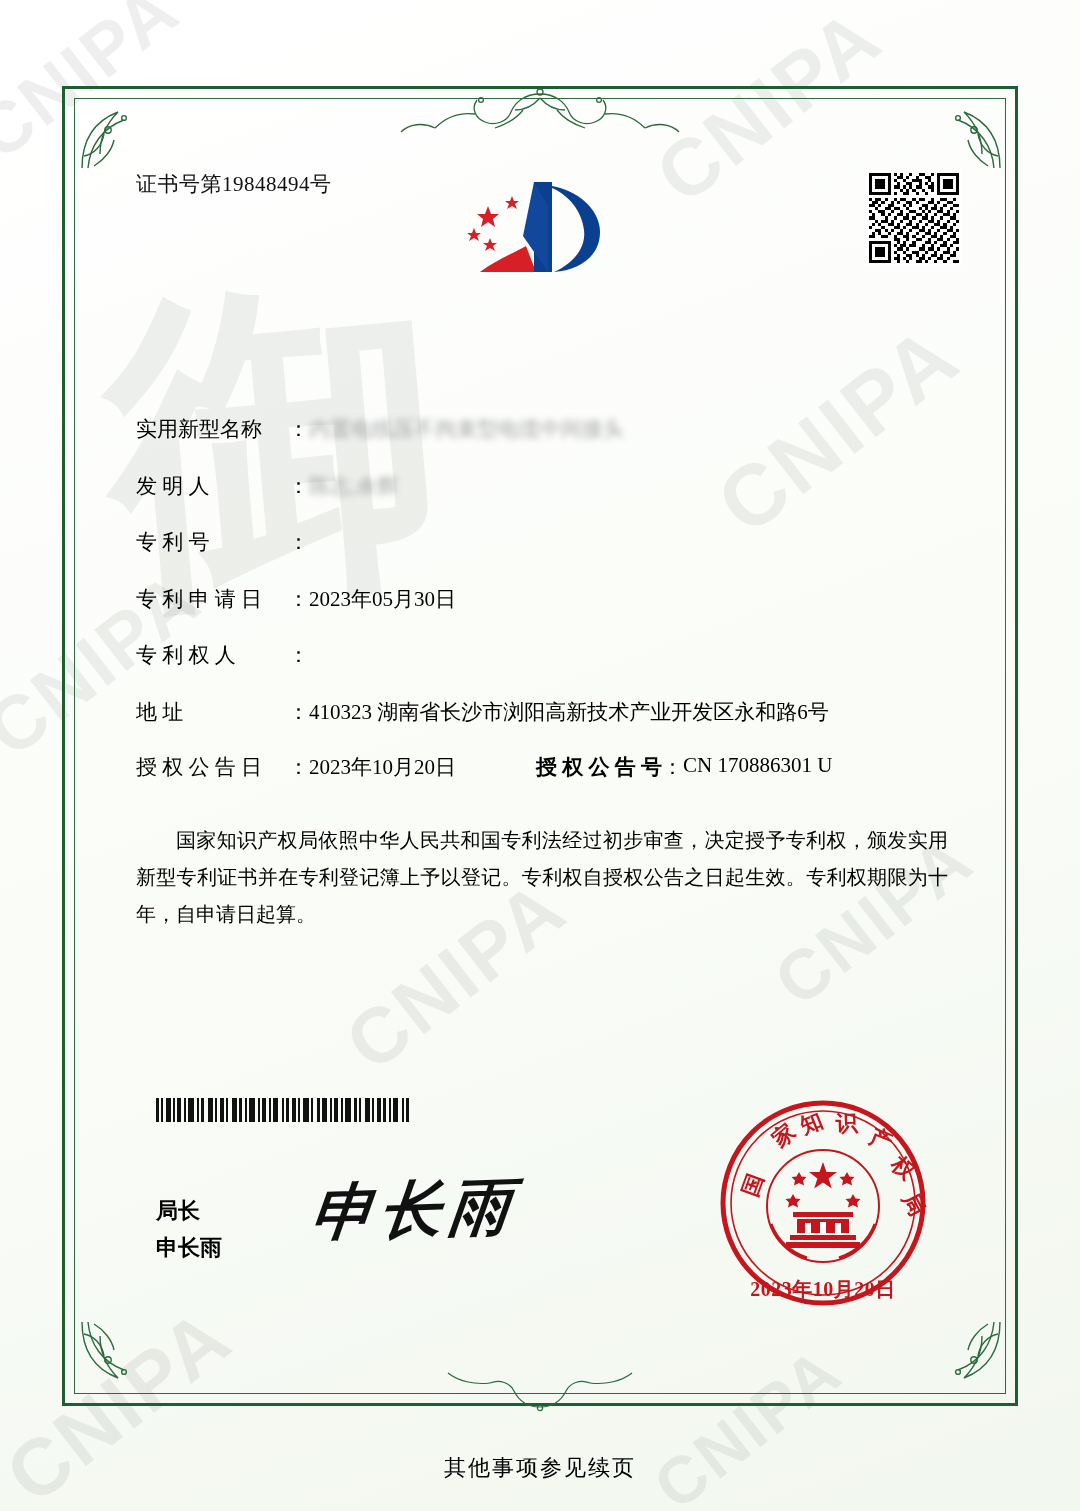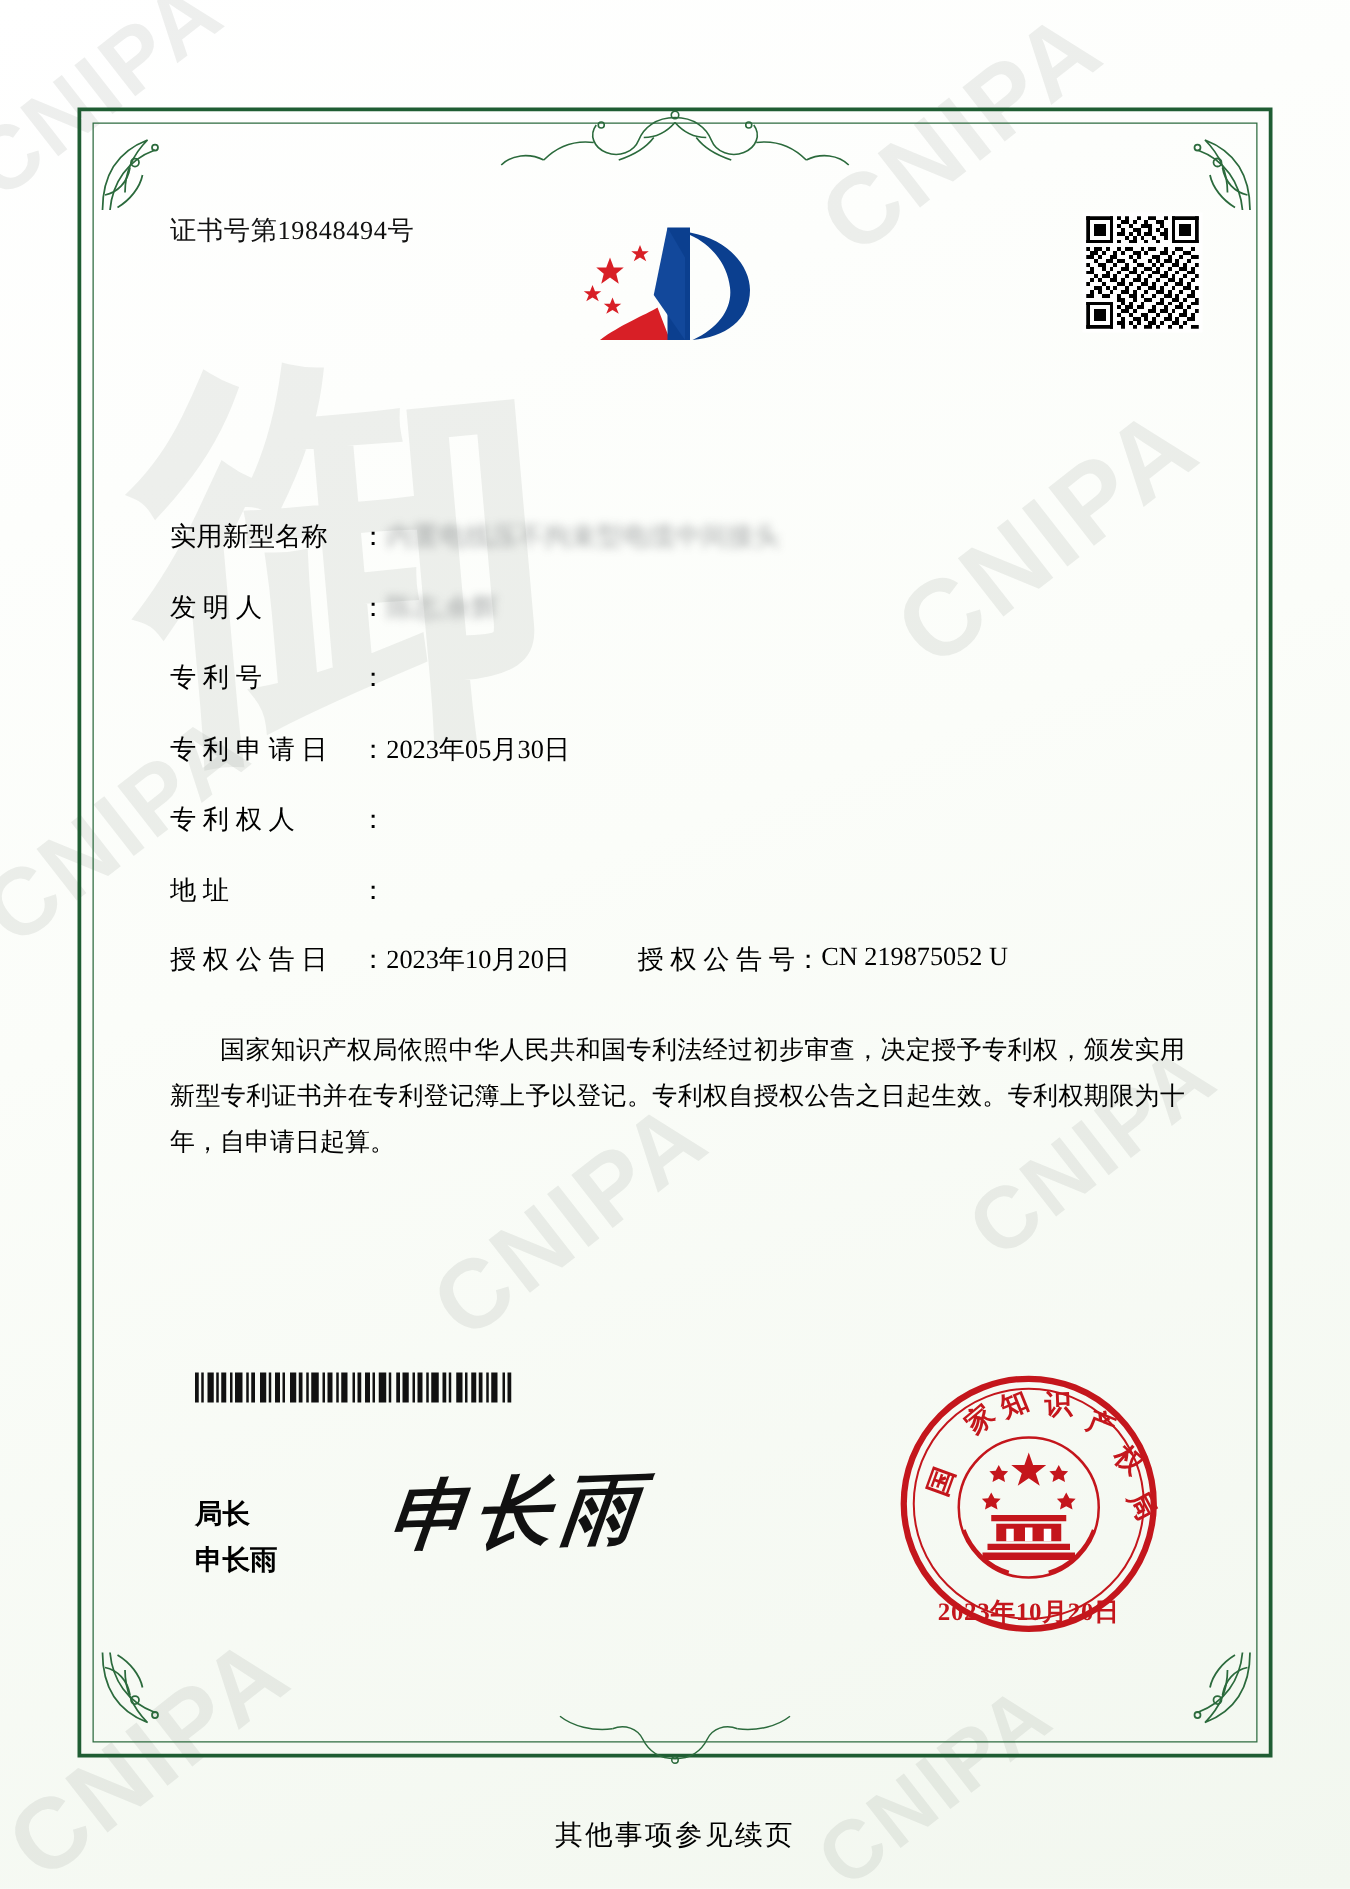--- a/index.html
+++ b/index.html
@@ -199,22 +199,23 @@
     color: #6b6f72;
     opacity: 0.62;
   }
   .row-inline {
     display: flex;
     align-items: flex-start;
     margin-bottom: 25px;
     font-size: 21px;
   }
   .pub-no-block {
-    margin-left: 54px;
+    margin-left: 80px;
     letter-spacing: 0;
+    font-weight: bold;
   }
 
   
   .paragraphs {
     position: absolute;
     left: 62px;
     top: 712px;
     width: 812px;
     font-size: 20px;
     line-height: 1.85;
@@ -676,29 +677,30 @@
     </div>
 
     <div class="field-row">
       <div class="field-label">专 利 权 人</div>
       <div class="field-colon">：</div>
     </div>
 
     <div class="field-row">
       <div class="field-label">地        址</div>
       <div class="field-colon">：</div>
+      <div class="field-value" style="max-width:540px;">410323 湖南省长沙市浏阳高新技术产业开发区永和路6号</div>
     </div>
 
     <div class="row-inline">
       <div class="field-label">授 权 公 告 日</div>
       <div class="field-colon">：</div>
       <div>2023年10月20日</div>
       <div class="pub-no-block">授 权 公 告 号</div>
       <div class="field-colon">：</div>
-      <div>CN 219875052 U</div>
+      <div>CN 170886301 U</div>
     </div>
   </div>
 
   <div class="paragraphs">
     <p>国家知识产权局依照中华人民共和国专利法经过初步审查，决定授予专利权，颁发实用新型专利证书并在专利登记簿上予以登记。专利权自授权公告之日起生效。专利权期限为十年，自申请日起算。</p>
   </div>
 
   <div class="barcode">
     <i style="width:3px"></i>
       <i style="width:2px;background:transparent"></i>

